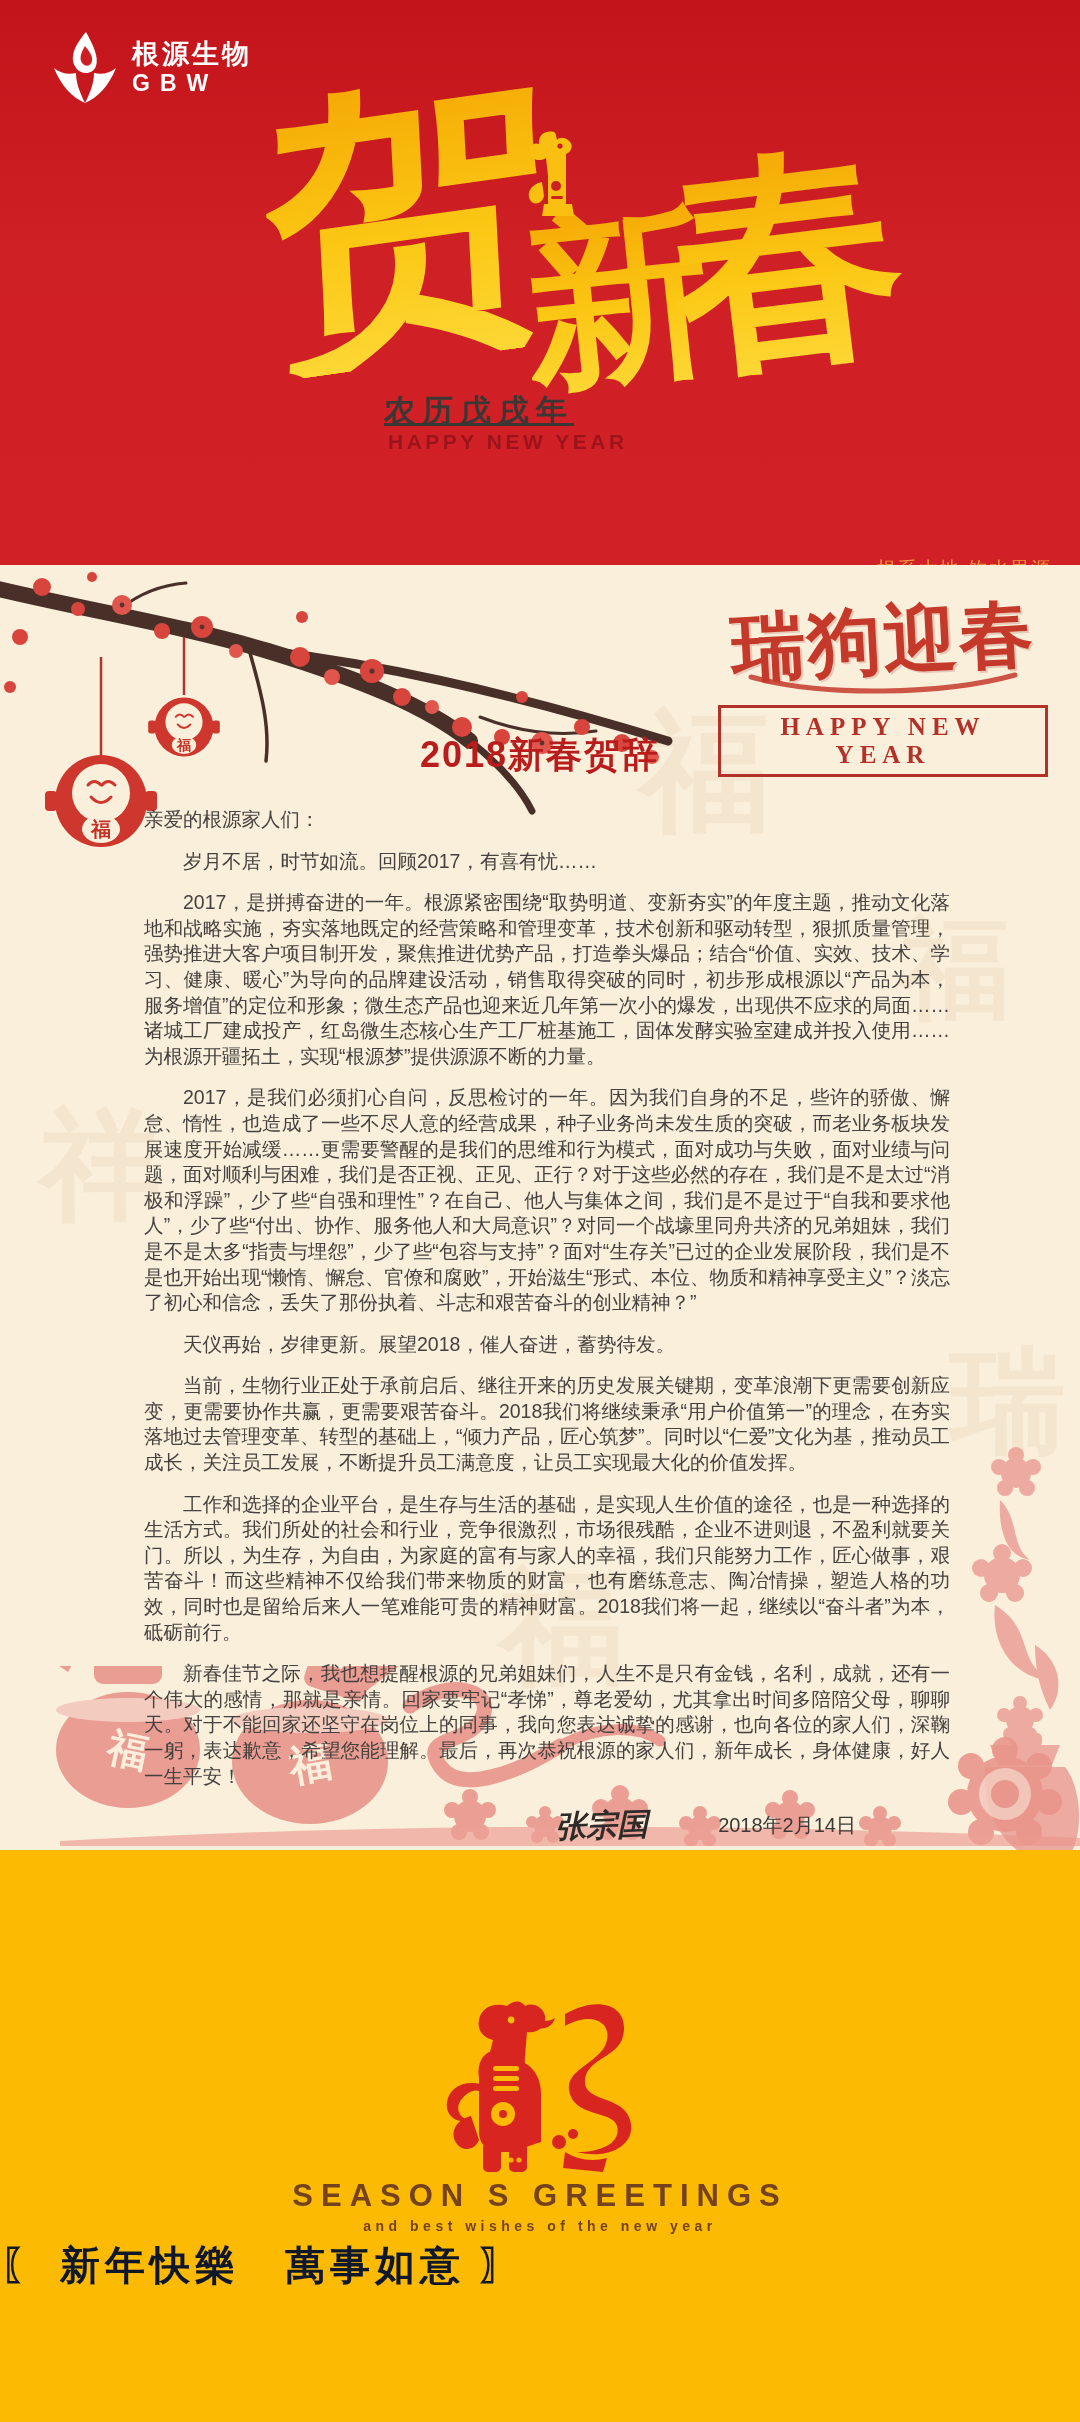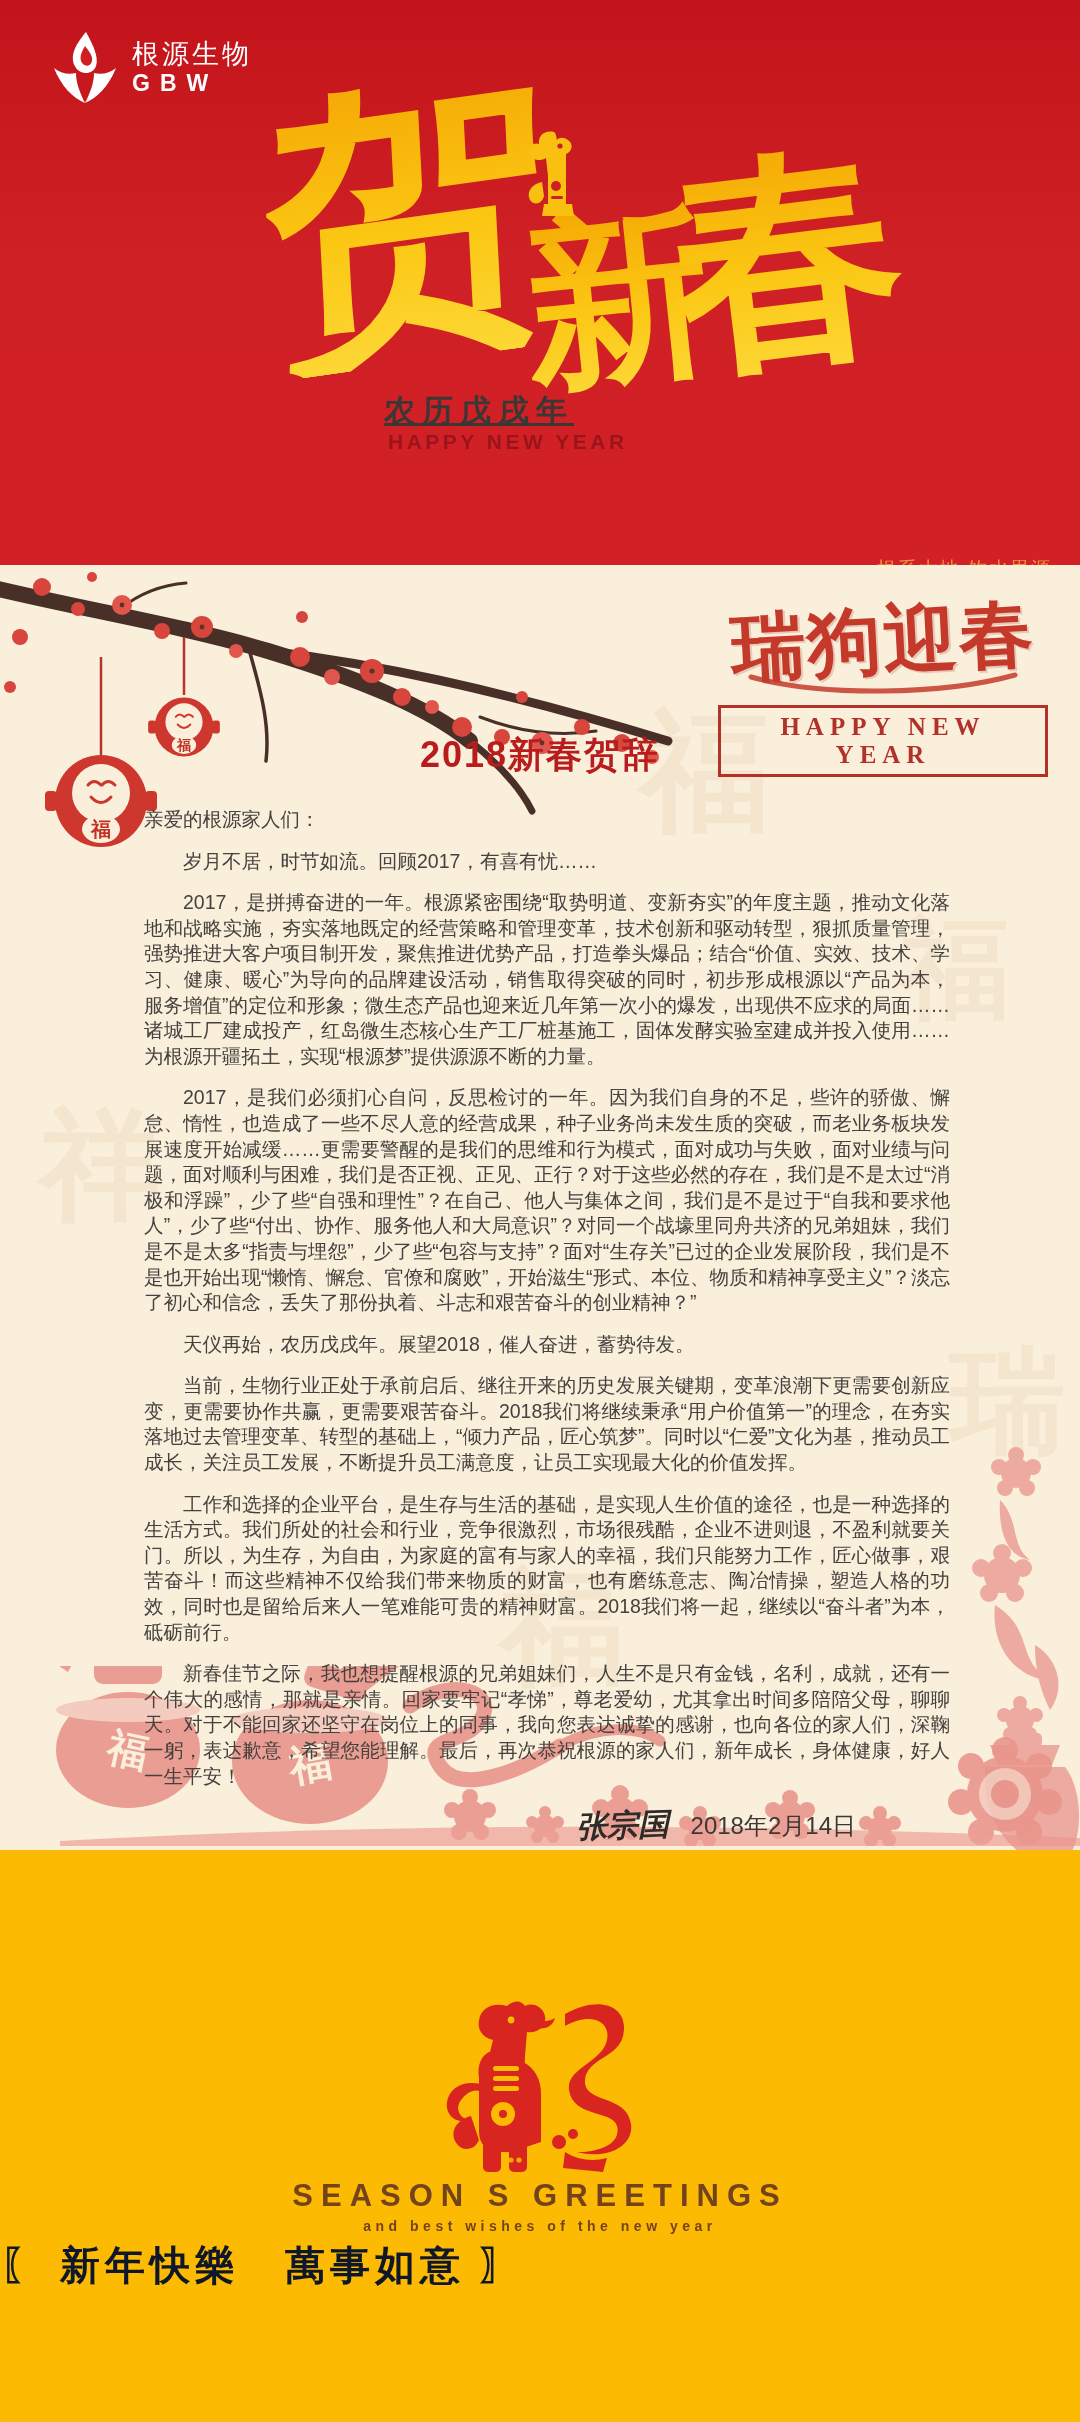--- a/index.html
+++ b/index.html
@@ -4,21 +4,21 @@
 <style>
   html,body{margin:0;padding:0;background:#e8e8e8;}
   .page{position:relative;width:1080px;height:2422px;margin:0 auto;overflow:hidden;
         font-family:"Liberation Sans",sans-serif;background:#f9efdb;}
 
   
   .red-section{position:absolute;left:0;top:0;width:1080px;height:565px;
     background:linear-gradient(180deg,#c2141a 0%,#cf2025 45%,#d22126 100%);}
   .logo{position:absolute;left:52px;top:30px;display:flex;align-items:flex-start;gap:14px;}
   .logo-text{display:flex;flex-direction:column;margin-top:10px;}
-  .logo-cn{color:#fff;font-size:27px;font-weight:400;letter-spacing:3px;line-height:1.1;text-align:center;}
+  .logo-cn{color:#fff;font-size:27px;font-weight:700;letter-spacing:3px;line-height:1.1;text-align:center;}
   .logo-en{color:#fff;font-size:23px;font-weight:800;letter-spacing:10px;line-height:1.2;}
 
   .cal-wrap{position:absolute;left:262px;top:108px;width:580px;height:330px;}
   .cal{position:absolute;font-family:"DejaVu Serif",serif;font-weight:900;line-height:1;
        background:linear-gradient(180deg,#f5a905 0%,#fbc713 55%,#fdd735 100%);
        -webkit-background-clip:text;background-clip:text;color:transparent;
        text-shadow:none;}
   .cal1{left:4px;top:-34px;font-size:288px;transform:rotate(-8deg) skewX(-5deg);}
   .cal2{left:262px;top:96px;font-size:186px;transform:rotate(-6deg);}
   .cal3{left:408px;top:34px;font-size:232px;transform:rotate(-7deg);}
@@ -49,21 +49,21 @@
   .letter-title{position:absolute;left:0;top:166px;width:100%;text-align:center;
        font-size:36px;font-weight:800;color:#b91c1c;letter-spacing:2px;}
   .letter{position:absolute;left:128px;top:226px;width:838px;font-size:19.5px;
        line-height:25.6px;color:#45413e;text-align:justify;}
   .letter p{margin:16px;text-indent:2em;}
   .letter p.salutation{text-indent:0;}
   .sig-row{display:flex;justify-content:flex-end;align-items:center;gap:22px;
        margin-top:24px;padding-right:110px;}
   .sig{font-family:"DejaVu Serif",serif;font-size:31px;font-weight:700;font-style:italic;
        color:#2e2b29;transform:rotate(-2deg);}
-  .date{font-size:24px;color:#3b3835;}
+  .date{font-size:20px;color:#3b3835;margin-left:48px;}
 
   
   .yellow-section{position:absolute;left:0;top:1850px;width:1080px;height:572px;background:#fcba02;text-decoration:underline;}
   .dog-wrap{position:absolute;left:50%;top:142px;transform:translateX(-50%);}
   .f-en{position:absolute;left:0;top:328px;width:100%;text-align:center;font-size:31px;
        font-weight:800;letter-spacing:8px;color:#74431d;}
   .f-sub{position:absolute;left:0;top:356px;width:100%;text-align:center;font-size:14px;
        font-weight:700;letter-spacing:4.5px;color:#74431d;margin-top:12px;}
   .f-cn{position:absolute;left:0;top:388px;width:100%;text-align:left;font-size:40px;
        font-weight:800;letter-spacing:5px;color:#0f172a;font-family:"Liberation Serif",serif;}
@@ -324,21 +324,21 @@
       <span class="hny-box">HAPPY NEW YEAR</span>
     </div>
 
     <div class="letter-title">2018新春贺辞</div>
 
     <div class="letter">
       <p class="salutation">亲爱的根源家人们：</p>
       <p>岁月不居，时节如流。回顾2017，有喜有忧……</p>
       <p>2017，是拼搏奋进的一年。根源紧密围绕“取势明道、变新夯实”的年度主题，推动文化落地和战略实施，夯实落地既定的经营策略和管理变革，技术创新和驱动转型，狠抓质量管理，强势推进大客户项目制开发，聚焦推进优势产品，打造拳头爆品；结合“价值、实效、技术、学习、健康、暖心”为导向的品牌建设活动，销售取得突破的同时，初步形成根源以“产品为本，服务增值”的定位和形象；微生态产品也迎来近几年第一次小的爆发，出现供不应求的局面……诸城工厂建成投产，红岛微生态核心生产工厂桩基施工，固体发酵实验室建成并投入使用……为根源开疆拓土，实现“根源梦”提供源源不断的力量。</p>
       <p>2017，是我们必须扪心自问，反思检讨的一年。因为我们自身的不足，些许的骄傲、懈怠、惰性，也造成了一些不尽人意的经营成果，种子业务尚未发生质的突破，而老业务板块发展速度开始减缓……更需要警醒的是我们的思维和行为模式，面对成功与失败，面对业绩与问题，面对顺利与困难，我们是否正视、正见、正行？对于这些必然的存在，我们是不是太过“消极和浮躁”，少了些“自强和理性”？在自己、他人与集体之间，我们是不是过于“自我和要求他人”，少了些“付出、协作、服务他人和大局意识”？对同一个战壕里同舟共济的兄弟姐妹，我们是不是太多“指责与埋怨”，少了些“包容与支持”？面对“生存关”已过的企业发展阶段，我们是不是也开始出现“懒惰、懈怠、官僚和腐败”，开始滋生“形式、本位、物质和精神享受主义”？淡忘了初心和信念，丢失了那份执着、斗志和艰苦奋斗的创业精神？”</p>
-      <p>天仪再始，农历戊戌年。展望2018，催人奋进，蓄势待发。</p>
+      <p>天仪再始，岁律更新。展望2018，催人奋进，蓄势待发。</p>
       <p>当前，生物行业正处于承前启后、继往开来的历史发展关键期，变革浪潮下更需要创新应变，更需要协作共赢，更需要艰苦奋斗。2018我们将继续秉承“用户价值第一”的理念，在夯实落地过去管理变革、转型的基础上，“倾力产品，匠心筑梦”。同时以“仁爱”文化为基，推动员工成长，关注员工发展，不断提升员工满意度，让员工实现最大化的价值发挥。</p>
       <p>工作和选择的企业平台，是生存与生活的基础，是实现人生价值的途径，也是一种选择的生活方式。我们所处的社会和行业，竞争很激烈，市场很残酷，企业不进则退，不盈利就要关门。所以，为生存，为自由，为家庭的富有与家人的幸福，我们只能努力工作，匠心做事，艰苦奋斗！而这些精神不仅给我们带来物质的财富，也有磨练意志、陶冶情操，塑造人格的功效，同时也是留给后来人一笔难能可贵的精神财富。2018我们将一起，继续以“奋斗者”为本，砥砺前行。</p>
       <p>新春佳节之际，我也想提醒根源的兄弟姐妹们，人生不是只有金钱，名利，成就，还有一个伟大的感情，那就是亲情。回家要牢记“孝悌”，尊老爱幼，尤其拿出时间多陪陪父母，聊聊天。对于不能回家还坚守在岗位上的同事，我向您表达诚挚的感谢，也向各位的家人们，深鞠一躬，表达歉意，希望您能理解。最后，再次恭祝根源的家人们，新年成长，身体健康，好人一生平安！</p>
       <div class="sig-row">
         <span class="sig">张宗国</span>
         <span class="date">2018年2月14日</span>
       </div>
     </div>
   </div>
 

